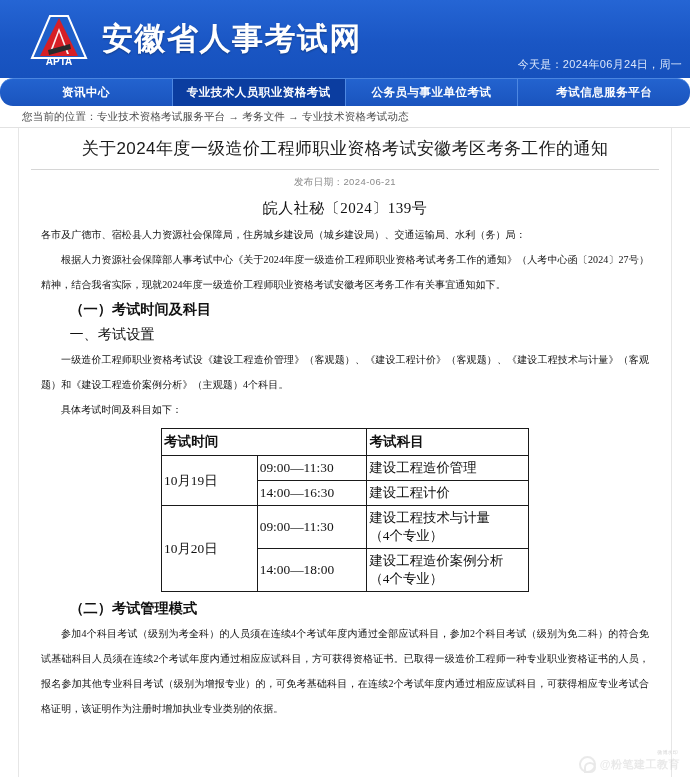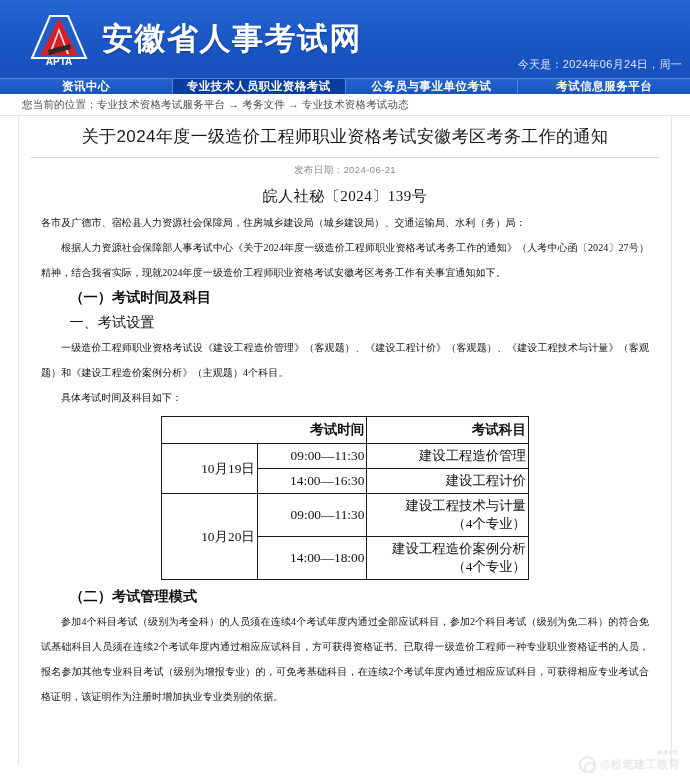--- a/index.html
+++ b/index.html
@@ -46,25 +46,26 @@
     position: absolute;
     right: 8px; bottom: 6px;
     color: #dbe7fb;
     font-size: 11px;
     letter-spacing: .3px;
     white-space: nowrap;
   }
 
   
   .nav-bar {
-    height: 16px;
+    height: 28px;
     background: linear-gradient(180deg, #2363cf 0%, #1a54be 100%);
     border-top: 1px solid #4b86e0;
     display: flex;
     align-items: stretch;
+    border-radius: 13px;
   }
   .nav-item {
     flex: 1 1 0;
     display: flex;
     align-items: center;
     justify-content: center;
     color: #ffffff;
     font-size: 11.5px;
     font-weight: bold;
     letter-spacing: .5px;
@@ -154,21 +155,21 @@
   
   .tbl-wrap { padding: 6px 0 4px 0; display: flex; justify-content: center; }
   table.exam-table {
     border-collapse: collapse;
     width: 368px;
     font-family: "Liberation Serif", "DejaVu Serif", serif;
   }
   table.exam-table th,
   table.exam-table td {
     border: 1px solid #1a1a1a;
-    text-align: right;
+    text-align: left;
     vertical-align: middle;
     font-size: 13.4px;
     color: #111;
     padding: 3px 2px;
     line-height: 18px;
   }
   table.exam-table th { font-weight: bold; font-size: 13.6px; padding: 4px 2px; }
   td.daycell { width: 96px; }
   td.timecell { width: 110px; }
   td.subjcell { width: 162px; }

